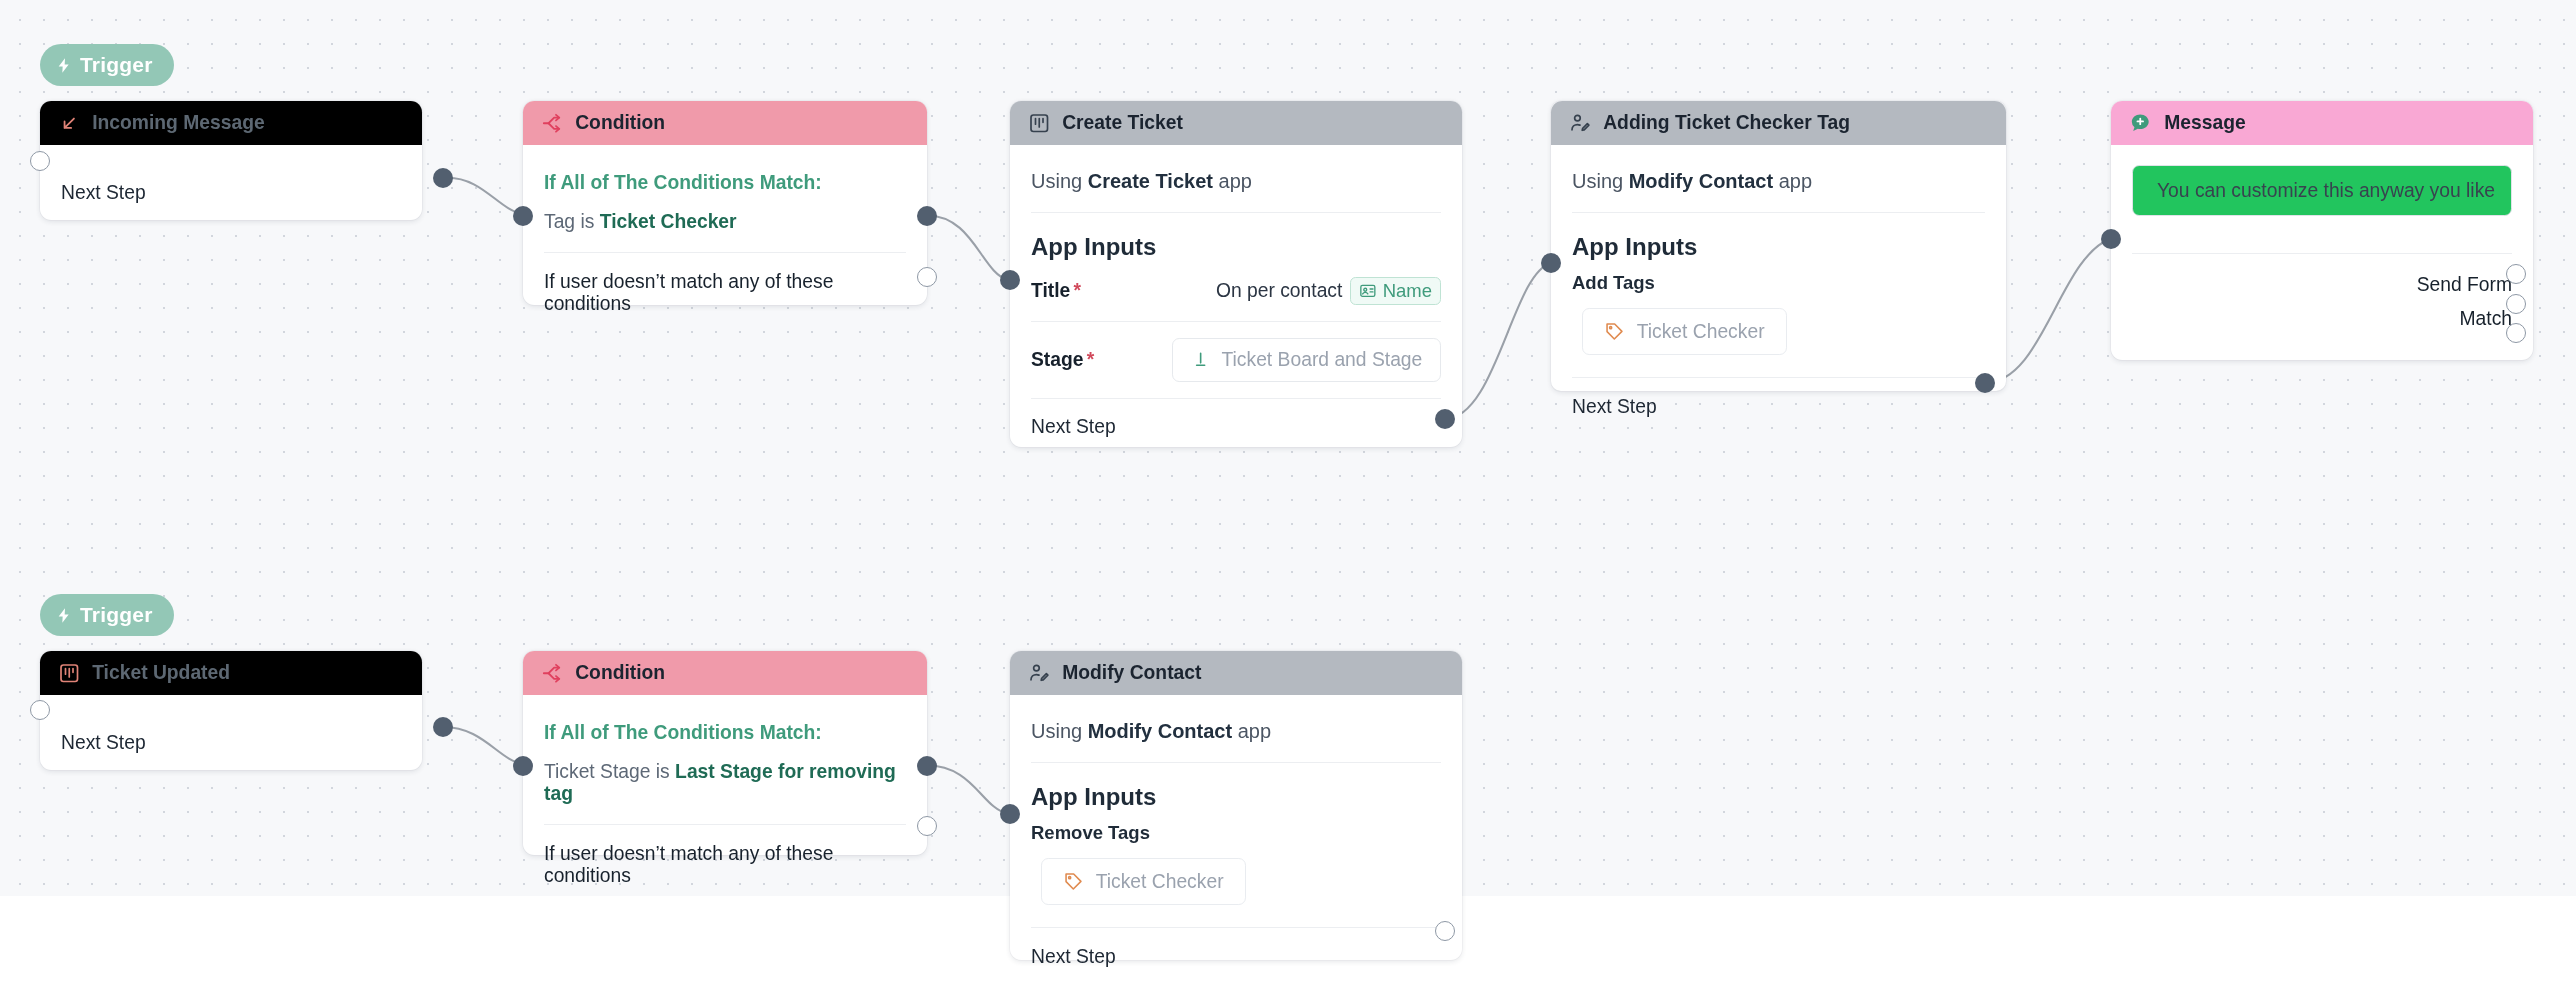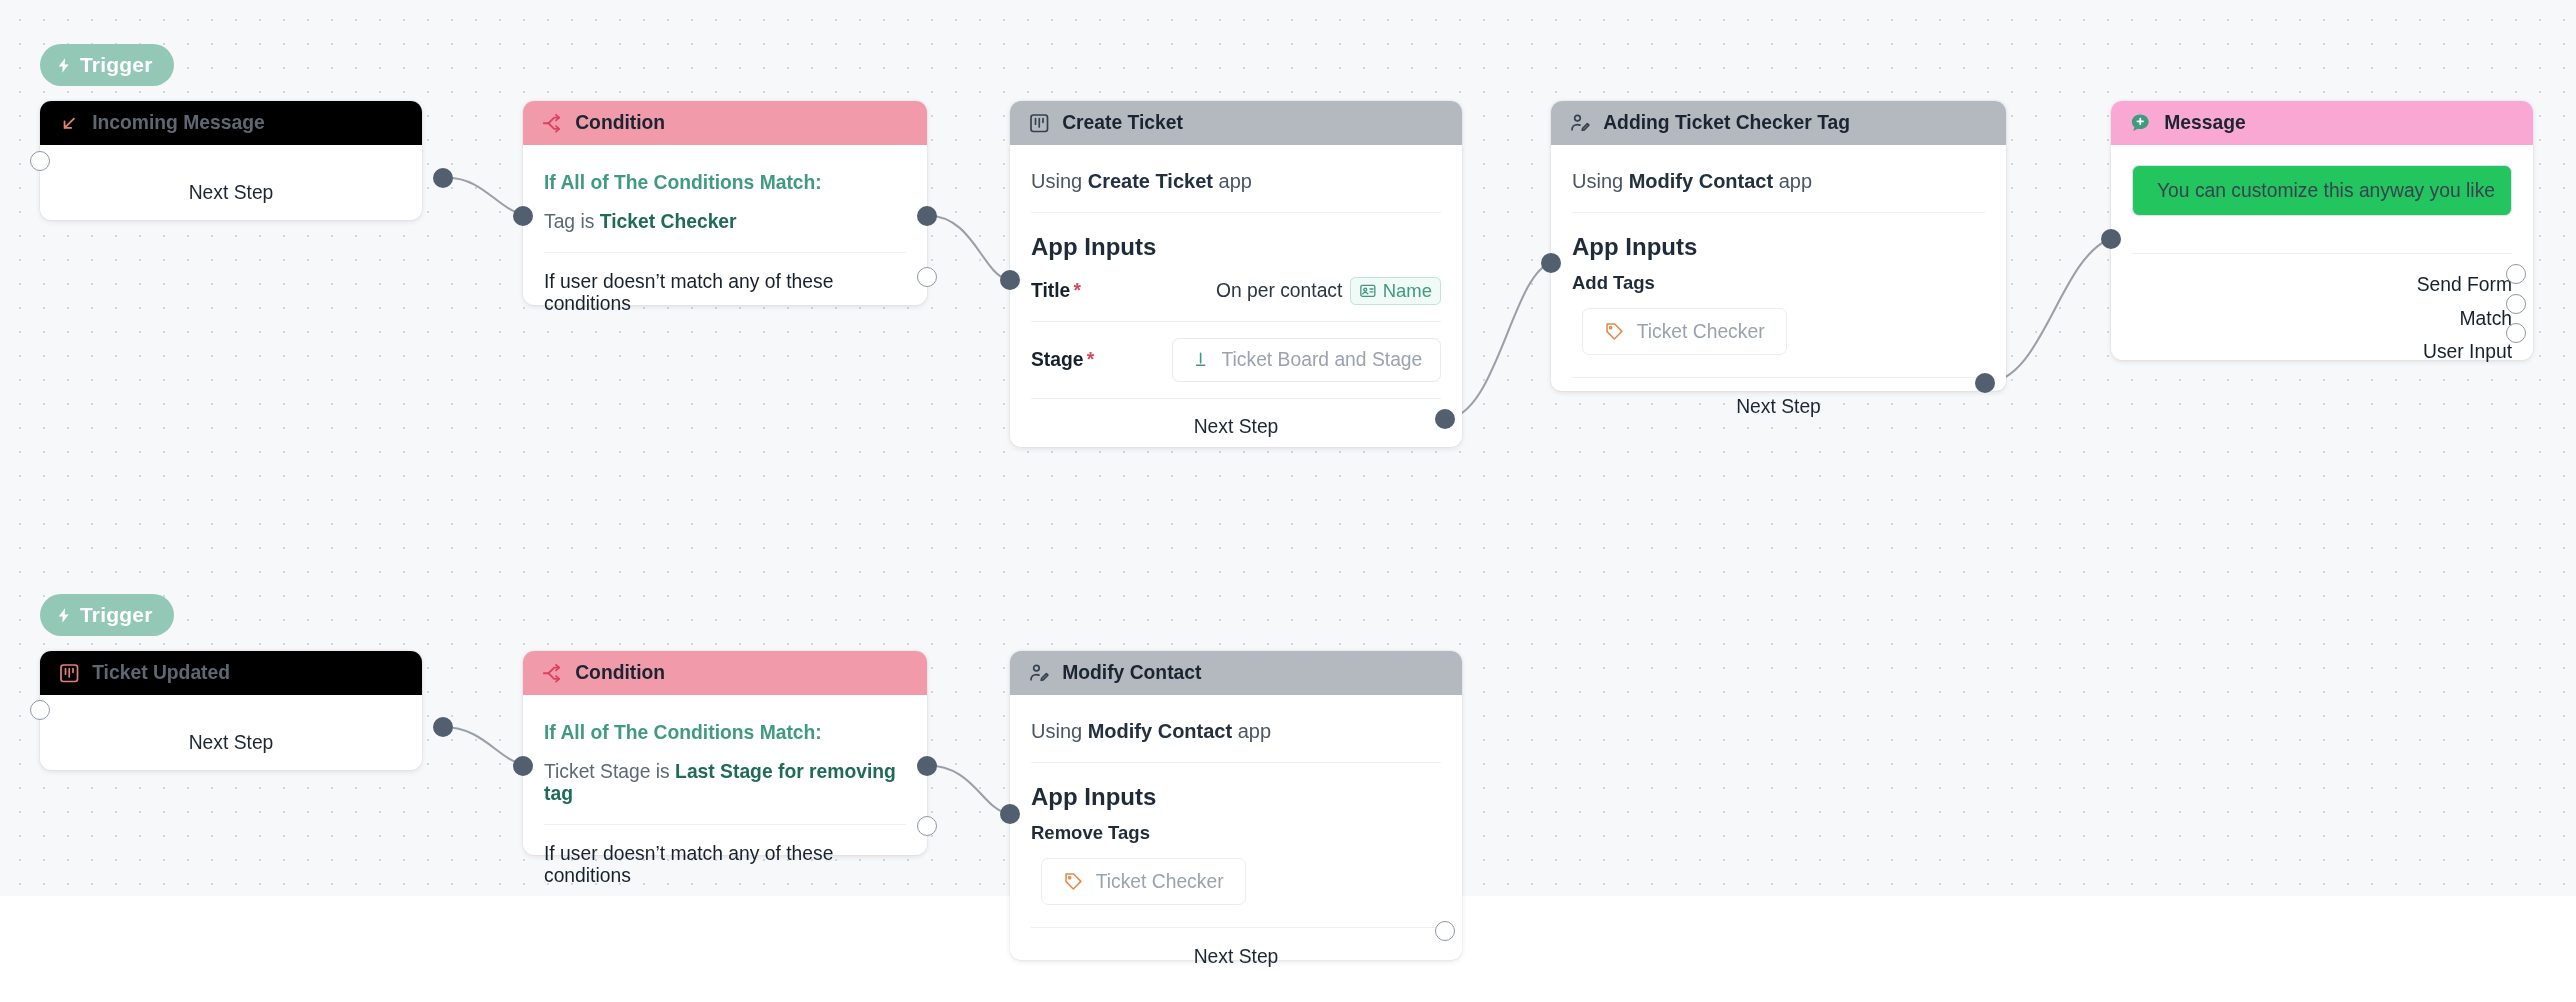--- a/index.html
+++ b/index.html
@@ -94,21 +94,21 @@
 
   .tag-box {
     display: inline-flex; align-items: center; gap: 12px;
     border: 1.1px solid #e9ecf0; border-radius: 7.2px;
     padding: 11.3px 21px; margin: 14.5px 0 0 9.7px;
     color: #9aa2ae; font-size: 19.3px;
   }
   .tag-box svg { width: 21px; height: 21px; flex: none; }
 
   .nextstep-row {
-    display: flex; align-items: center; justify-content: center; gap: 13px;
+    display: flex; align-items: center; justify-content: flex-start; gap: 13px;
     font-size: 19.3px; color: #1d2733; padding: 17.7px 0 19.3px 0;
   }
   .nextstep-row.topline { border-top: 1.2px solid #eceef1; }
 
   
   .out-row {
     display: flex; align-items: center; justify-content: flex-end; gap: 13px;
     font-size: 19.3px; color: #17212c; padding: 5.6px 0;
   }
 
@@ -322,23 +322,20 @@
     <div class="node-body">
       <div class="msg-input">You can customize this anyway you like</div>
       <div class="msg-gap"></div>
       <div class="msg-outputs">
         <div class="out-row">
           <span>Send Form</span>
         </div>
         <div class="out-row">
           <span>Match</span>
         </div>
-        <div class="out-row">
-          <span>User Input</span>
-        </div>
       </div>
     </div>
   </div>
   <div class="port filled" style="left:2111px; top:239px;"></div>
   <div class="port hollow" style="left:2516px; top:274px;"></div>
   <div class="port hollow" style="left:2516px; top:304px;"></div>
   <div class="port hollow" style="left:2516px; top:333px;"></div>
 
   <div class="trigger-pill" style="left:40px; top:594px;">
     <svg class="bolt" viewBox="0 0 24 24">

